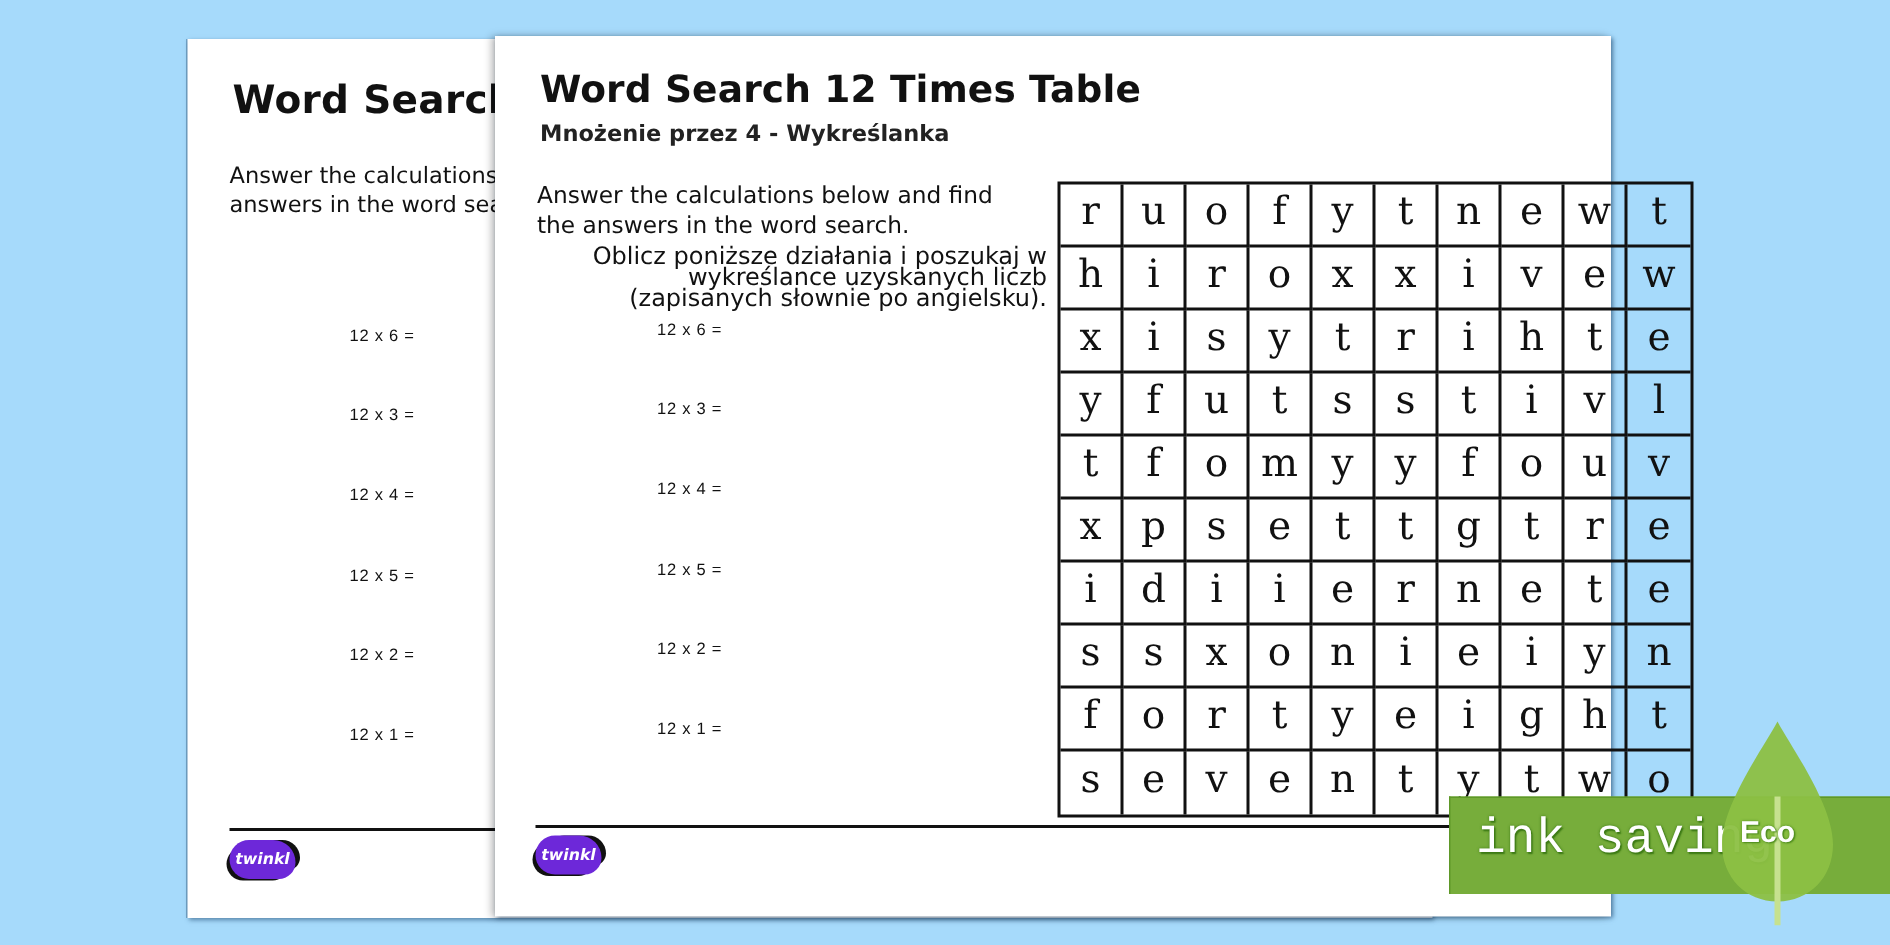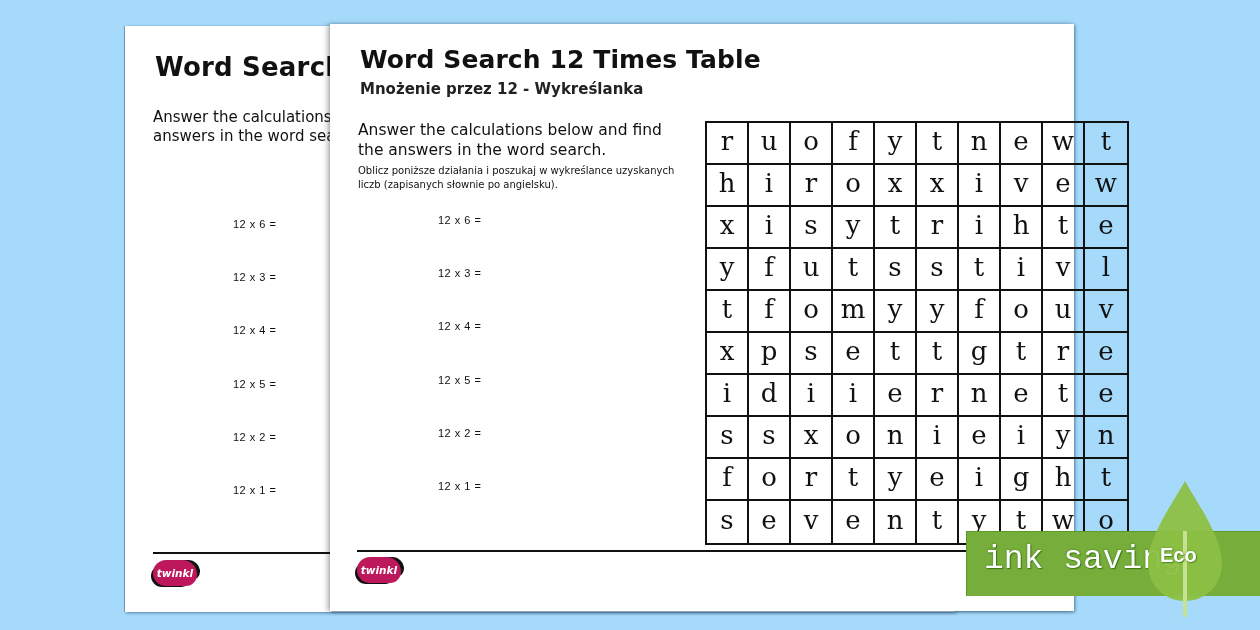--- a/index.html
+++ b/index.html
@@ -19,40 +19,40 @@
   .back-title { position:absolute; left:30px; top:26px; font-size:26px; font-weight:bold; letter-spacing:0.2px; white-space:nowrap; }
   .back-instr { position:absolute; left:28px; top:82px; font-size:15px; line-height:19px; width:340px; }
   .back-calcs { position:absolute; left:108px; top:192px; }
   .calc { font-size:11px; height:53.2px; white-space:nowrap; font-family:"Liberation Sans", sans-serif; letter-spacing:0.5px; }
   .back-footline { position:absolute; left:28px; top:526px; width:800px; height:2px; background:#111; }
   .back-logo { position:absolute; left:28px; top:534px; }
 
   .front-title { position:absolute; left:30px; top:21px; font-size:25px; font-weight:bold; white-space:nowrap; letter-spacing:0.1px; }
   .front-subtitle { position:absolute; left:30px; top:56px; font-size:15px; font-weight:bold; color:#222; white-space:nowrap; }
   .front-instr { position:absolute; left:28px; top:96px; font-size:15.5px; line-height:20px; width:330px; }
-  .front-instr-pl { position:absolute; left:28px; top:140px; font-size:10px; line-height:14px; width:340px; }
+  .front-instr-pl { position:absolute; left:28px; top:140px; font-size:16px; line-height:14px; width:340px;text-align:right; }
   .front-calcs { position:absolute; left:108px; top:190px; }
   .front-footline { position:absolute; left:27px; top:526px; width:800px; height:2px; background:#111; }
   .front-logo { position:absolute; left:27px; top:533px; }
 
   .grid {
     position:absolute; left:375px; top:97px; width:420px; height:420px;
     display:grid; grid-template-columns:repeat(10,42px); grid-template-rows:repeat(10,42px);
     border:2px solid #111; box-sizing:content-box;
   }
   .cell {
     border-right:2px solid #111; border-bottom:2px solid #111; box-sizing:border-box;
     display:flex; align-items:center; justify-content:center;
     font-family:"DejaVu Serif", serif; font-size:26px; line-height:1; padding-bottom:4px;
   }
   .cell:nth-child(10n) { border-right:none; }
   .cell:nth-child(n+91) { border-bottom:none; }
 
   .twinkl-logo {
-    width:44px; height:26px; background:#be185d; border-radius:14px 16px 12px 14px;
+    width:44px; height:26px; background:#6d28d9; border-radius:14px 16px 12px 14px;
     display:flex; align-items:center; justify-content:center;
     color:#fff; font-size:10.5px; font-weight:bold; font-style:italic;
     box-shadow: 6px -3px 0 -3px #111, -4px 3px 0 -2px #111;
   }
 
   .eco-bar {
     position:absolute; left:966px; top:531px; width:294px; height:64px;
     background:#77ad3b; border-top:1px solid #5e9828; border-left:1px solid #5e9828;
   }
   .eco-text {
@@ -82,21 +82,21 @@
     <div class="calc">12 x 1 =</div>
   </div>
   <div class="back-footline"></div>
   <div class="back-logo">
     <div class="twinkl-logo">twinkl</div>
   </div>
 </div>
 
 <div id="front-page" class="page">
   <div class="front-title">Word Search 12 Times Table</div>
-  <div class="front-subtitle">Mnożenie przez 12 - Wykreślanka</div>
+  <div class="front-subtitle">Mnożenie przez 4 - Wykreślanka</div>
   <div class="front-instr">Answer the calculations below and find the answers in the word search.</div>
   <div class="front-instr-pl">Oblicz poniższe działania i poszukaj w wykreślance uzyskanych liczb (zapisanych słownie po angielsku).</div>
   <div class="front-calcs">
     <div class="calc">12 x 6 =</div>
     <div class="calc">12 x 3 =</div>
     <div class="calc">12 x 4 =</div>
     <div class="calc">12 x 5 =</div>
     <div class="calc">12 x 2 =</div>
     <div class="calc">12 x 1 =</div>
   </div>

